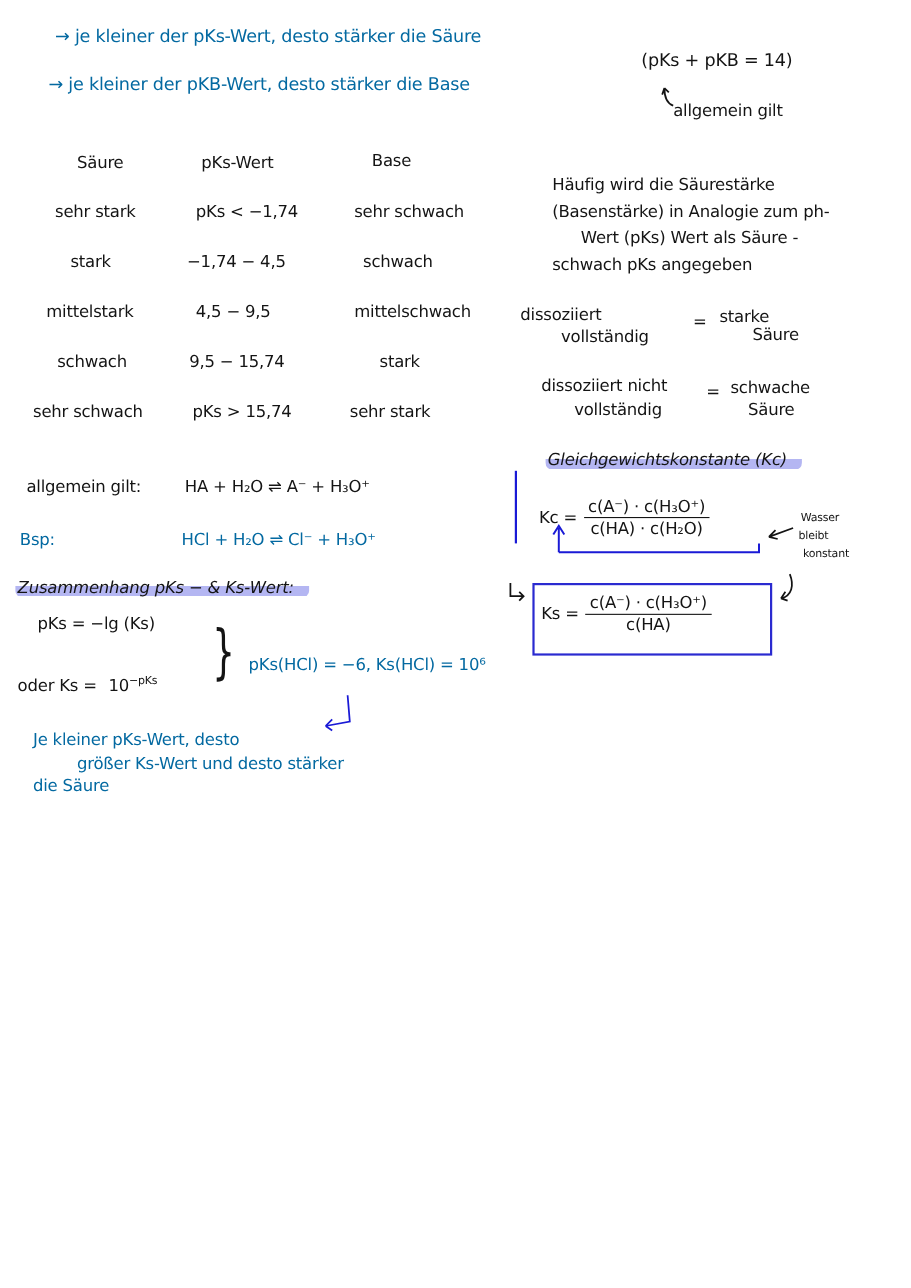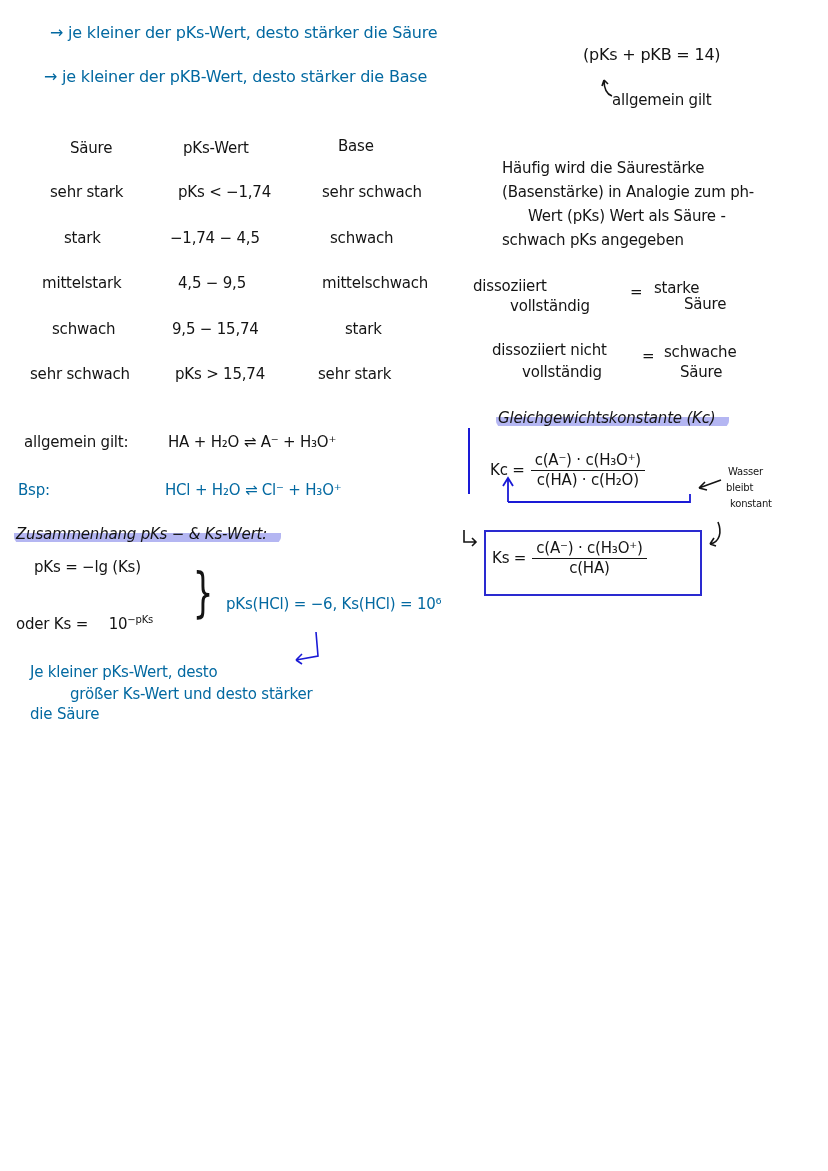--- a/index.html
+++ b/index.html
@@ -126,21 +126,21 @@
     <span class="den">c(HA)</span>
   </span>
 </div>
 
 <div class="t hand black f15" style="left:14px;top:526px;">
   <span class="hl">Zusammenhang pKs − &amp; Ks-Wert:</span>
 </div>
 <div class="t hand black f15" style="left:34px;top:559px;">pKs = −lg (Ks)</div>
 <div class="t hand black f15" style="left:16px;top:614px;">
   <span>oder Ks =</span>
-  <span style="margin-left:16px;">10</span><sup>−pKs</sup>
+  <span style="margin-left:6px;">10</span><sup>−pKs</sup>
 </div>
 <div class="brace" style="left:186px;top:566px;">}</div>
 <div class="t hand blue f15" style="left:226px;top:596px;">pKs(HCl) = −6, Ks(HCl) = 10⁶</div>
 <svg style="left:290px;top:630px;" width="40" height="40">
   <path d="M26 2 L28 26 L6 30 M6 30 L12 24 M6 30 L12 34" stroke="#1a1ad6" stroke-width="1.6" fill="none"></path>
 </svg>
 <div class="t hand blue f15" style="left:30px;top:664px;">Je kleiner pKs-Wert, desto</div>
 <div class="t hand blue f15" style="left:30px;top:686px;margin-left:40px;">größer Ks-Wert und desto stärker</div>
 <div class="t hand blue f15" style="left:30px;top:706px;">die Säure</div>
 

